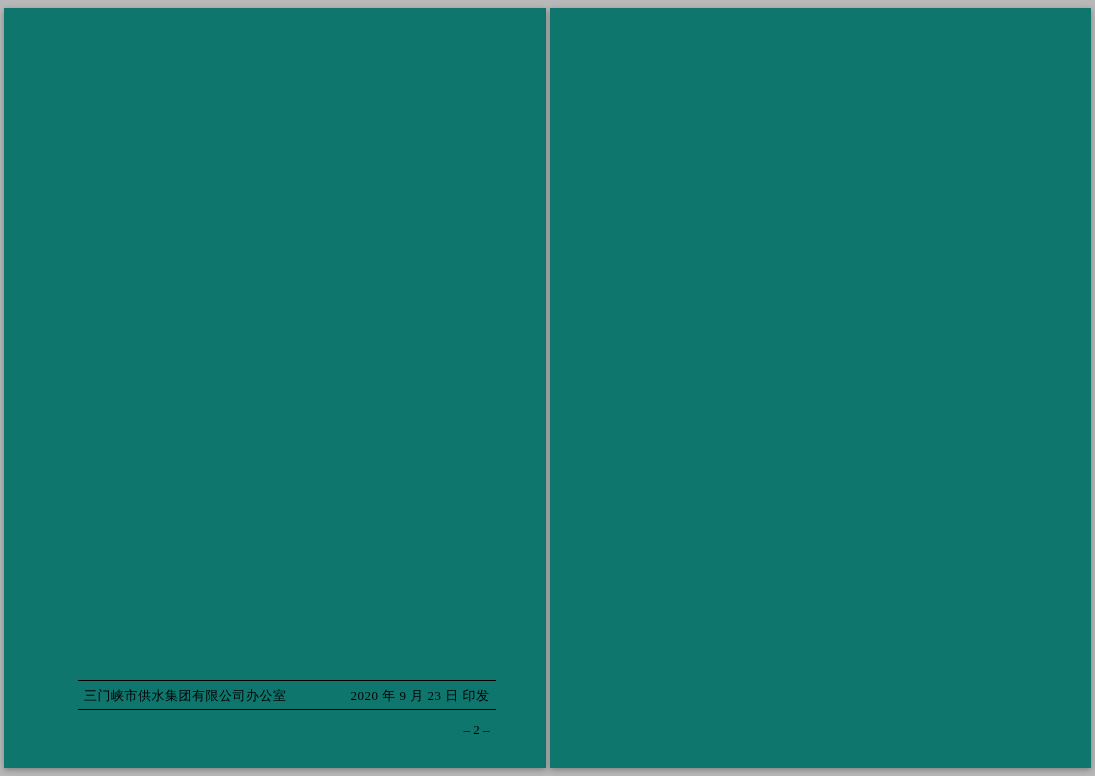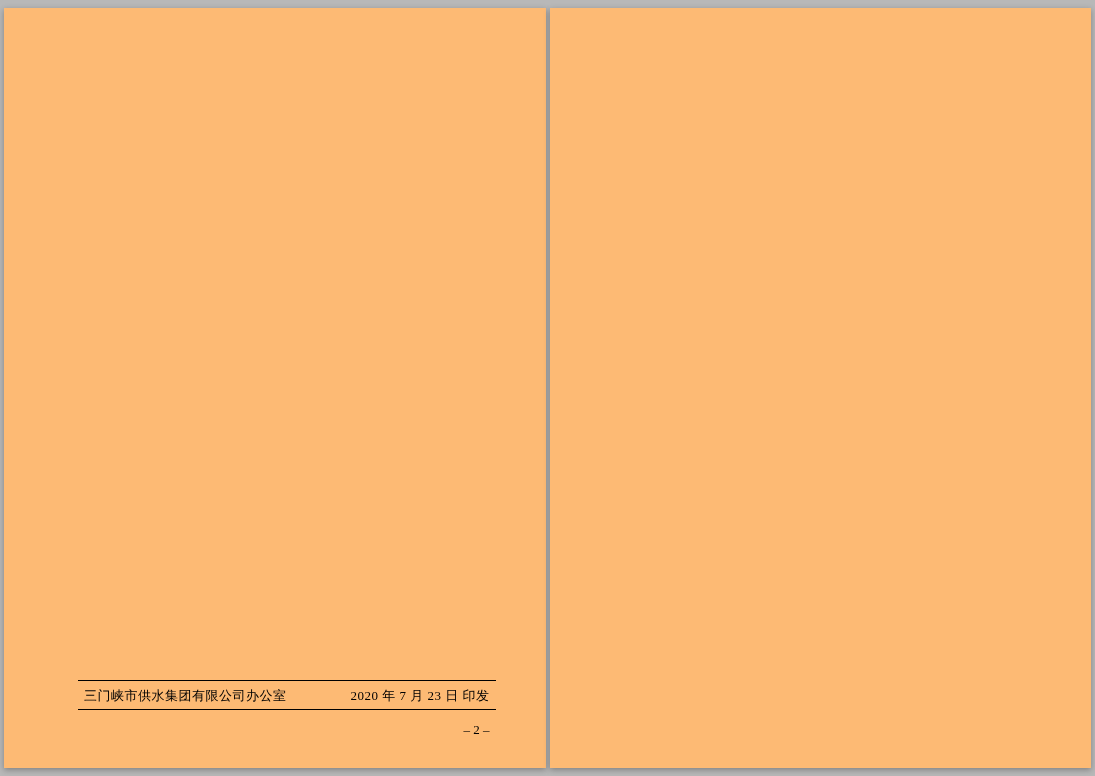--- a/index.html
+++ b/index.html
@@ -14,21 +14,21 @@
       overflow: hidden;
       font-family: "SimSun", "宋体", serif;
     }
     .pages-container {
       display: flex;
       width: 100%;
       height: 100%;
       gap: 0;
     }
     .page {
-      background: #fdba74;
+      background: #0f766e;
       box-shadow: 0 2px 6px rgba(0,0,0,0.3);
       margin: 8px 4px;
       position: relative;
       flex: 1;
     }
     .page-left {
       margin-right: 2px;
     }
     .page-right {
       margin-left: 2px;
@@ -69,20 +69,20 @@
   </style>
 </head>
 <body>
 
 <div class="pages-container">
   <div class="page page-left">
     <div class="footer-area">
       <div class="footer-line-top"></div>
       <div class="footer-text-row">
         <span class="footer-issuer">三门峡市供水集团有限公司办公室</span>
-        <span class="footer-date">2020 年 7 月 23 日 印发</span>
+        <span class="footer-date">2020 年 9 月 23 日 印发</span>
       </div>
     </div>
     <div class="page-number">– 2 –</div>
   </div>
   <div class="page page-right">
   </div>
 </div>
 
 </body></html>

